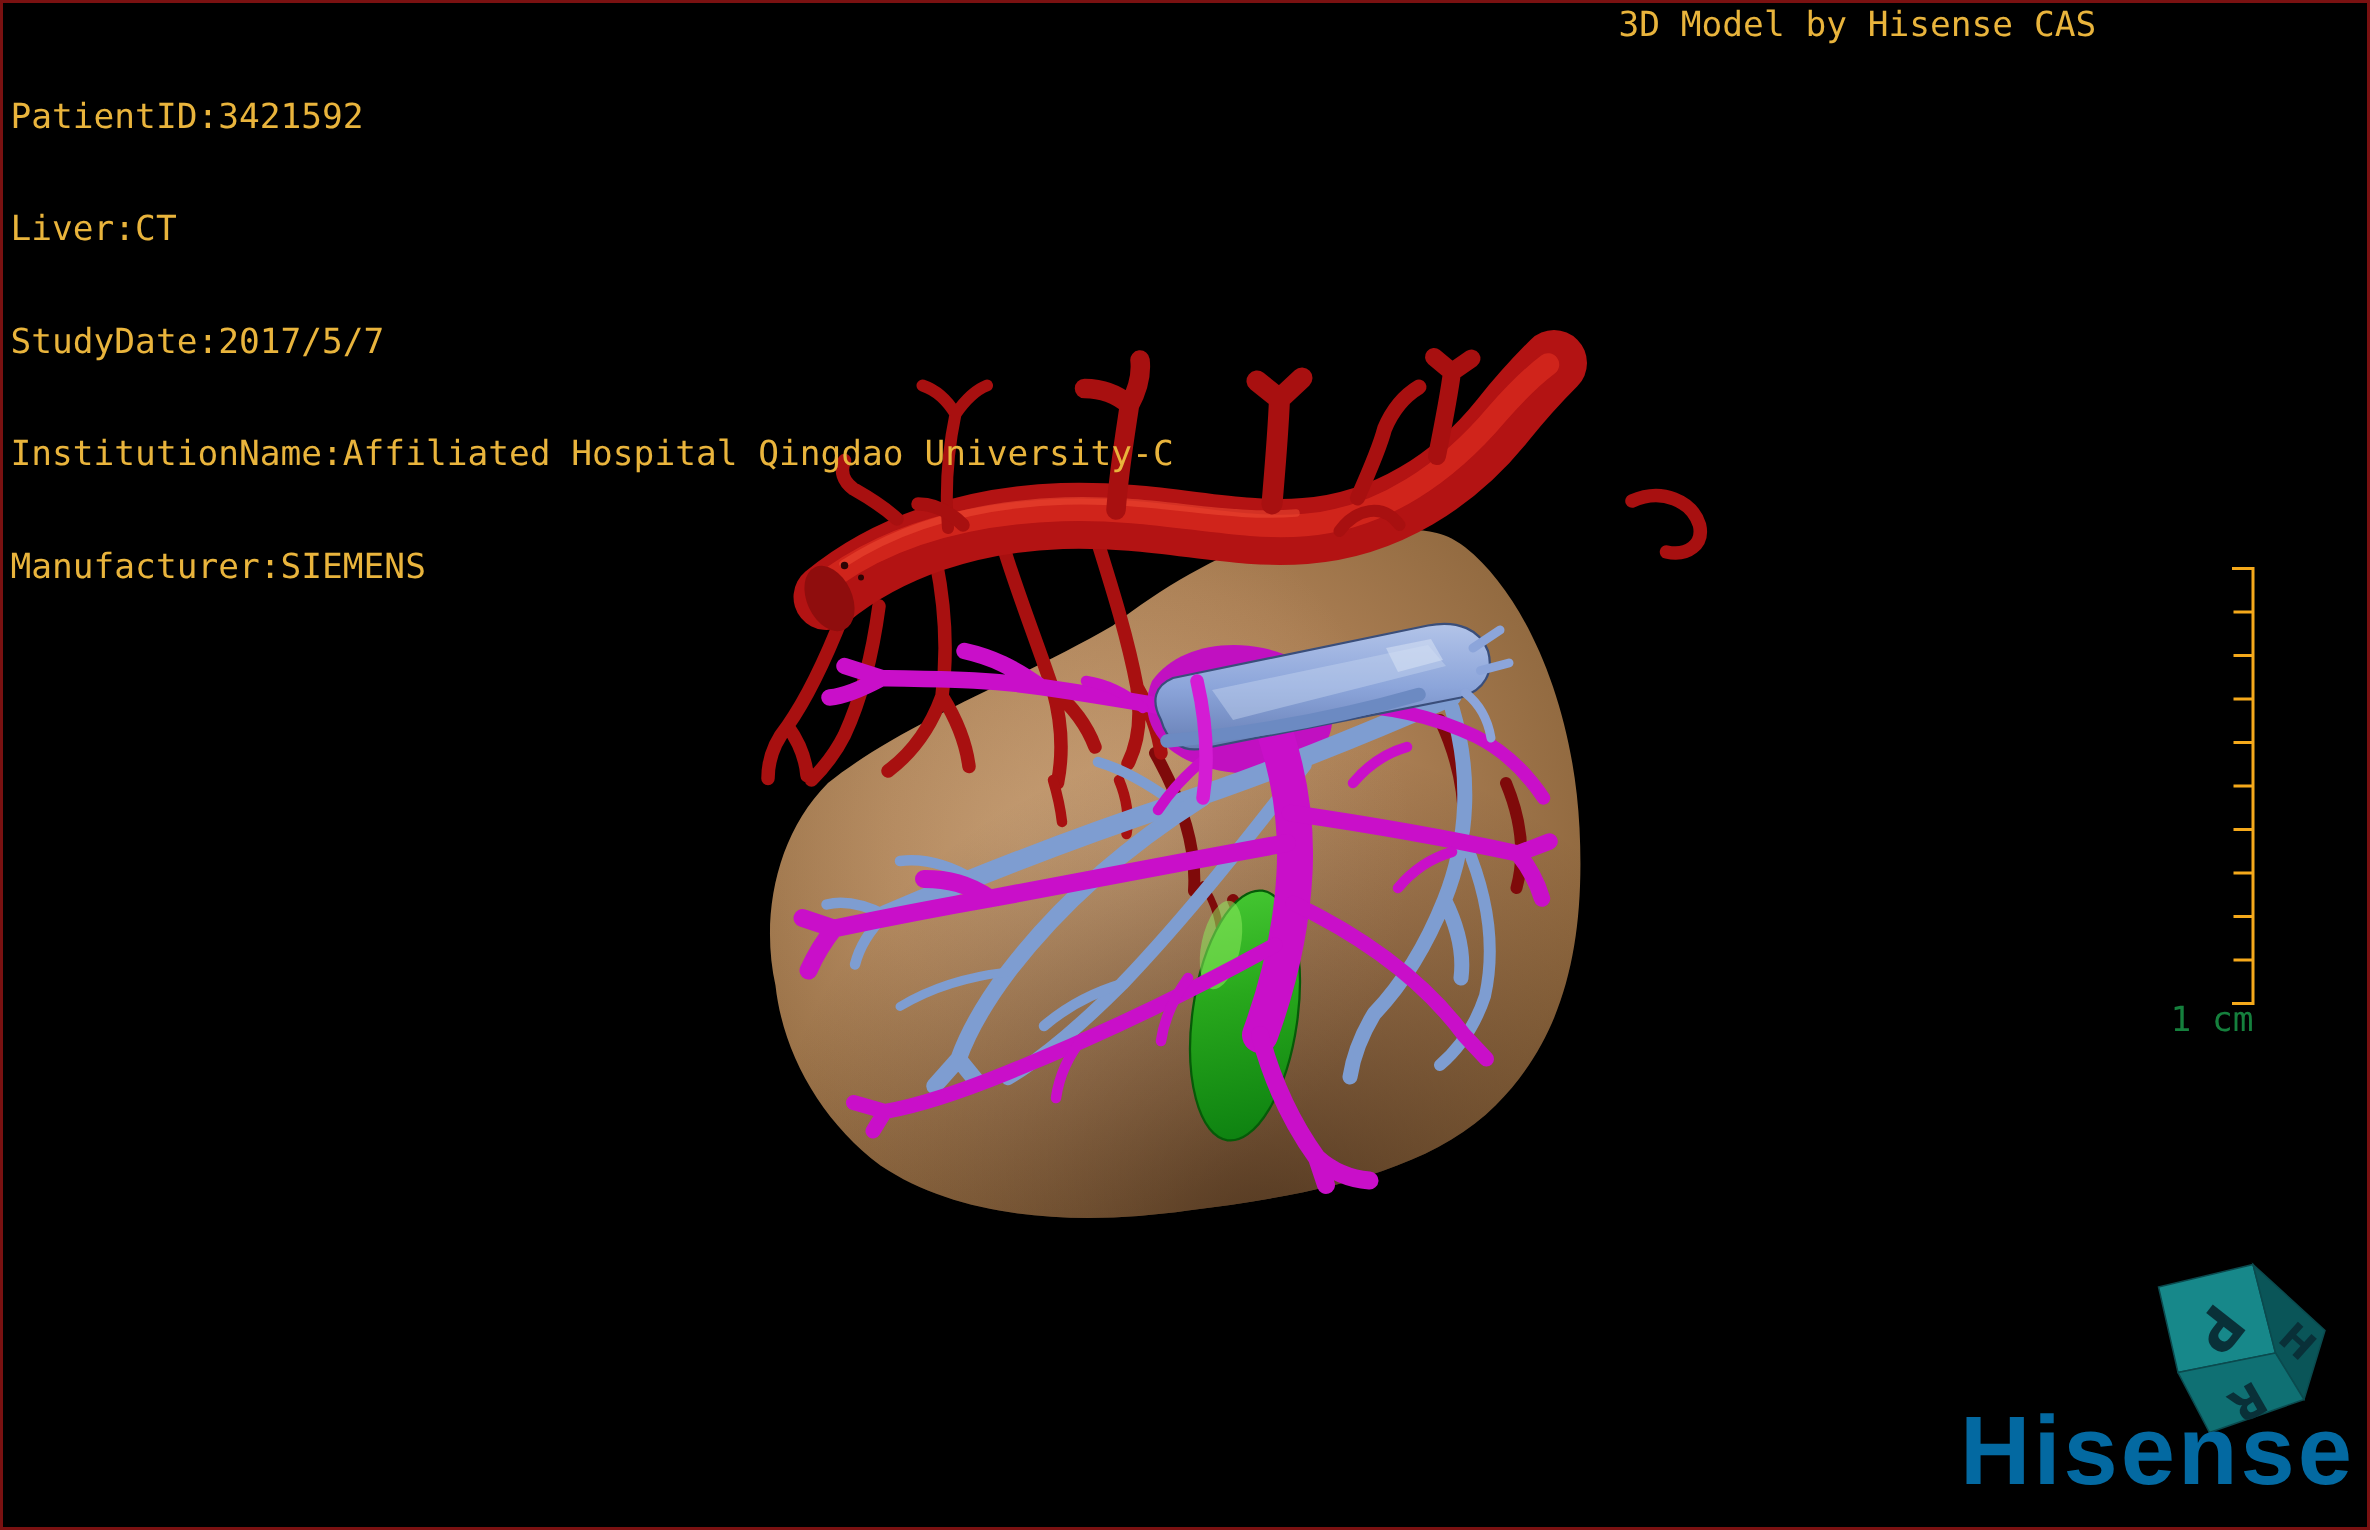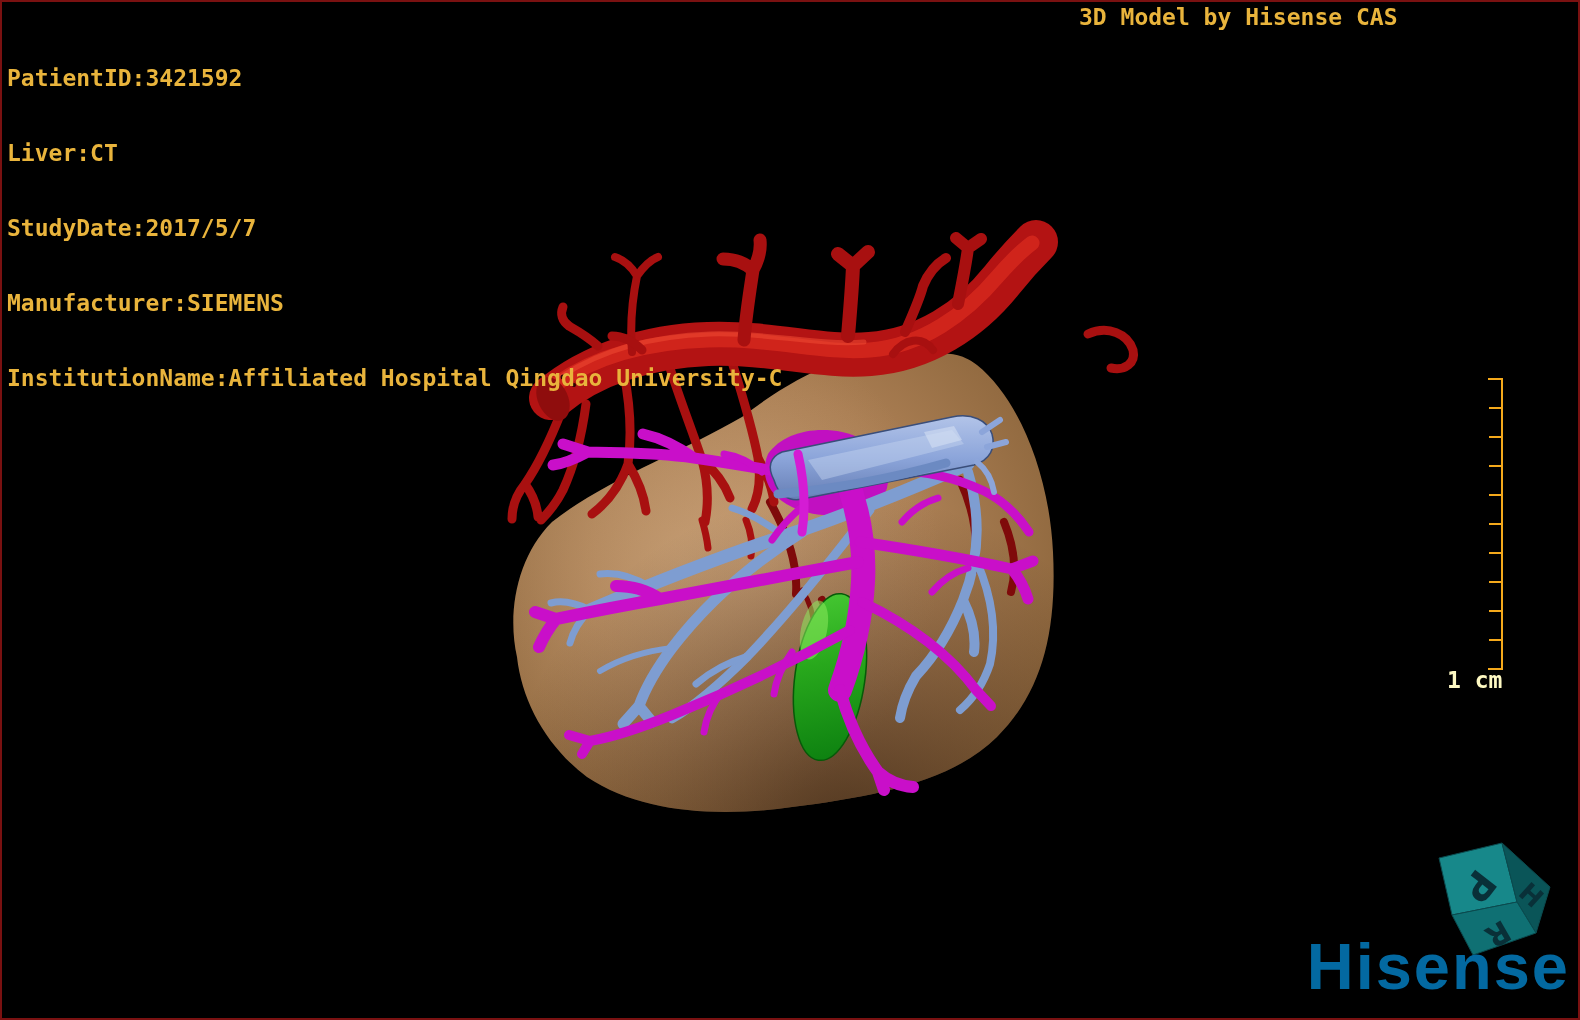--- a/index.html
+++ b/index.html
@@ -1,24 +1,24 @@
 <!DOCTYPE html>
 <html><head>
 <meta charset="utf-8">
 <style>
   html,body{margin:0;padding:0;width:1580px;height:1020px;background:#000;overflow:hidden}
   .stage{position:absolute;inset:0;width:1580px;height:1020px;box-sizing:border-box;
          border:2px solid #7A1111;background:#000}
   .scene{position:absolute;left:0;top:0;width:1580px;height:1020px}
-  .info{position:absolute;font-family:"DejaVu Sans Mono",monospace;font-weight:bold;
+  .info{position:absolute;font-family:"DejaVu Sans Mono",monospace;font-weight:normal;
         color:#E9B43C;font-size:23px;line-height:25px;white-space:pre}
   .patient{left:5px;top:14px}
   .title{left:1077px;top:3px}
   .volume{left:5px;top:981px}
-  .scalelabel{left:1445px;top:666px;color:#fef9c3}
+  .scalelabel{left:1445px;top:666px;color:#15803d}
   .logo{position:absolute;right:8px;bottom:19px;font-family:"Liberation Sans",sans-serif;
         font-weight:bold;font-size:65px;line-height:1;color:#0369a1;letter-spacing:2px}
 </style>
 </head>
 <body>
 
 <div class="stage">
 
   <svg class="scene" viewBox="0 0 1580 1020" xmlns="http://www.w3.org/2000/svg">
     <defs>
@@ -165,22 +165,22 @@
       <text transform="translate(1477,884) rotate(128)" font-size="38" fill="#093038" text-anchor="middle" dominant-baseline="central">P</text>
       <text transform="translate(1529,893) rotate(42)" font-size="26" fill="#093038" text-anchor="middle" dominant-baseline="central">H</text>
       <text transform="translate(1496,932) rotate(150)" font-size="30" fill="#093038" text-anchor="middle" dominant-baseline="central">R</text>
     </g>
   </svg>
 
   <div class="info patient">
     <div>PatientID:3421592</div>
     <div>Liver:CT</div>
     <div>StudyDate:2017/5/7</div>
+    <div>InstitutionName:Affiliated Hospital Qingdao University-C</div>
     <div>Manufacturer:SIEMENS</div>
-    <div>InstitutionName:Affiliated Hospital Qingdao University-C</div>
   </div>
 
   <div class="info title">3D Model by Hisense CAS</div>
 
 
   <div class="info scalelabel">1 cm</div>
 
   <div class="logo">Hisense</div>
 
 </div>

